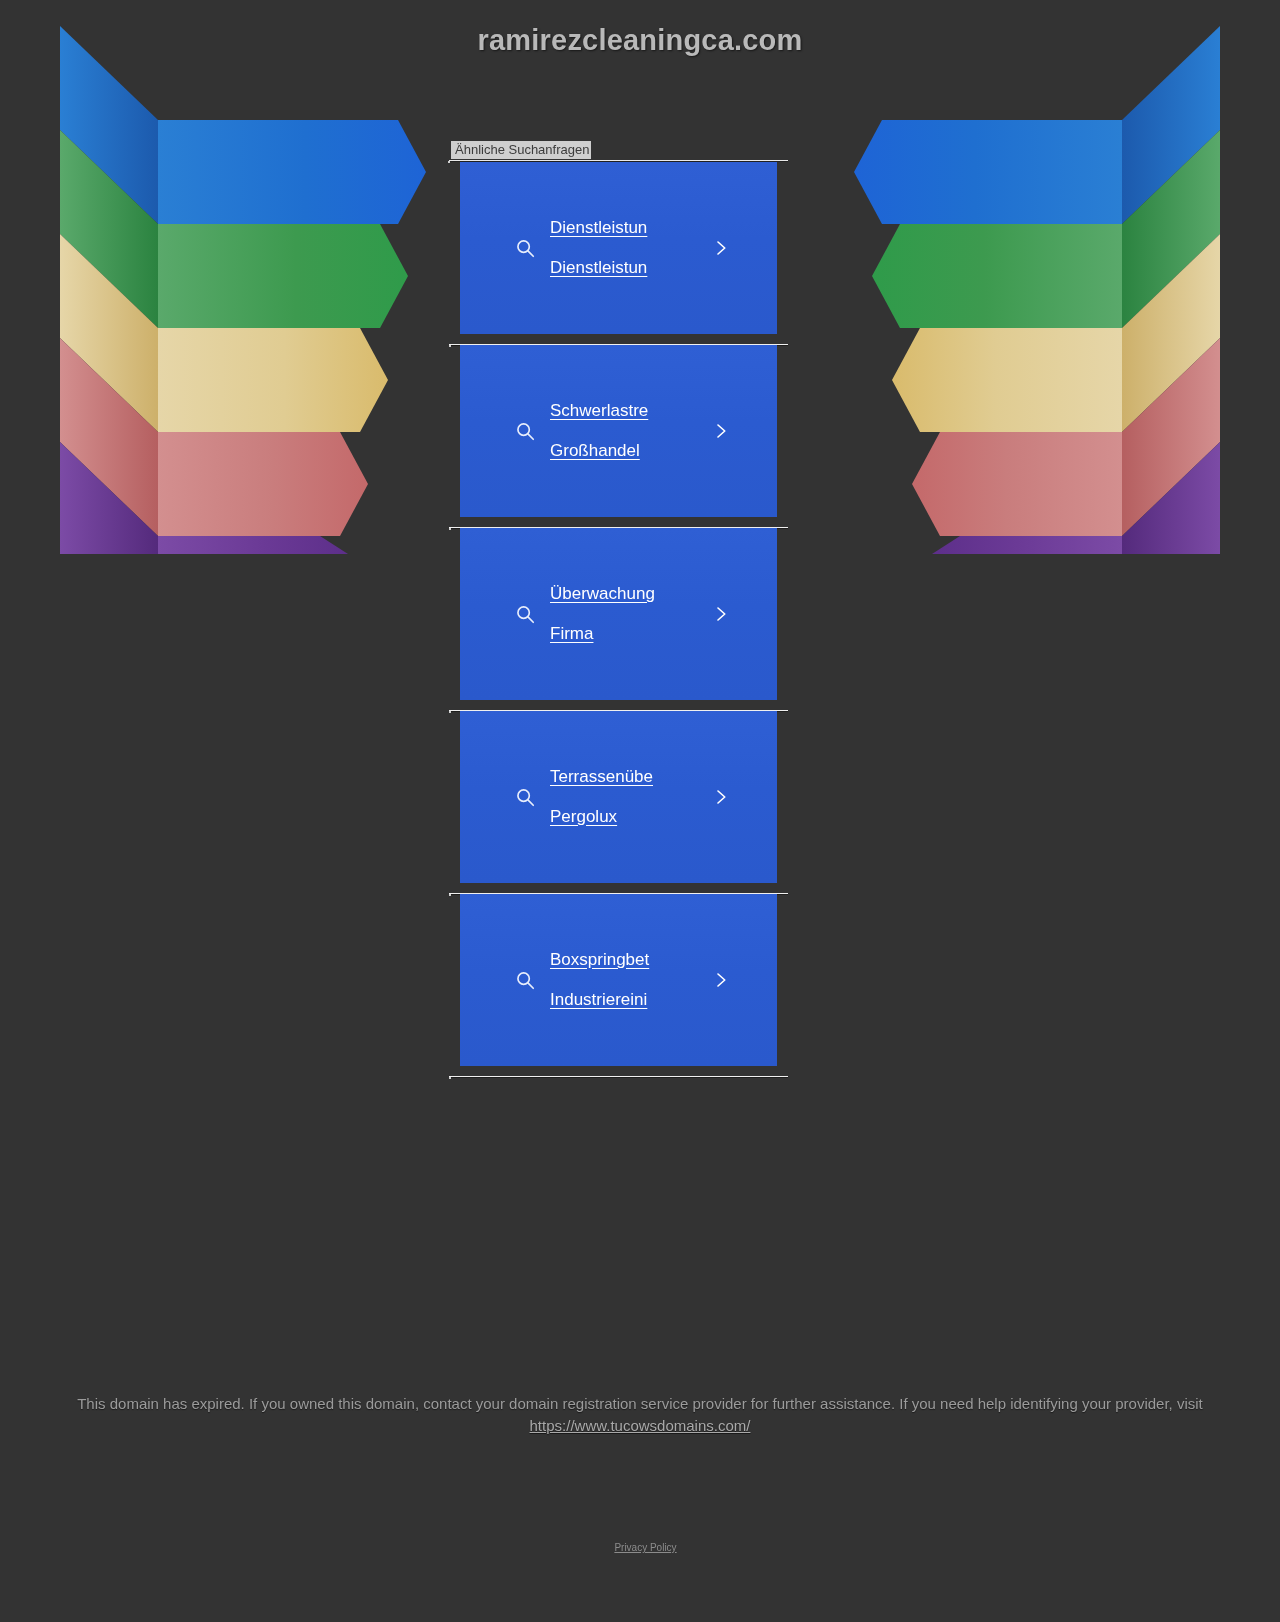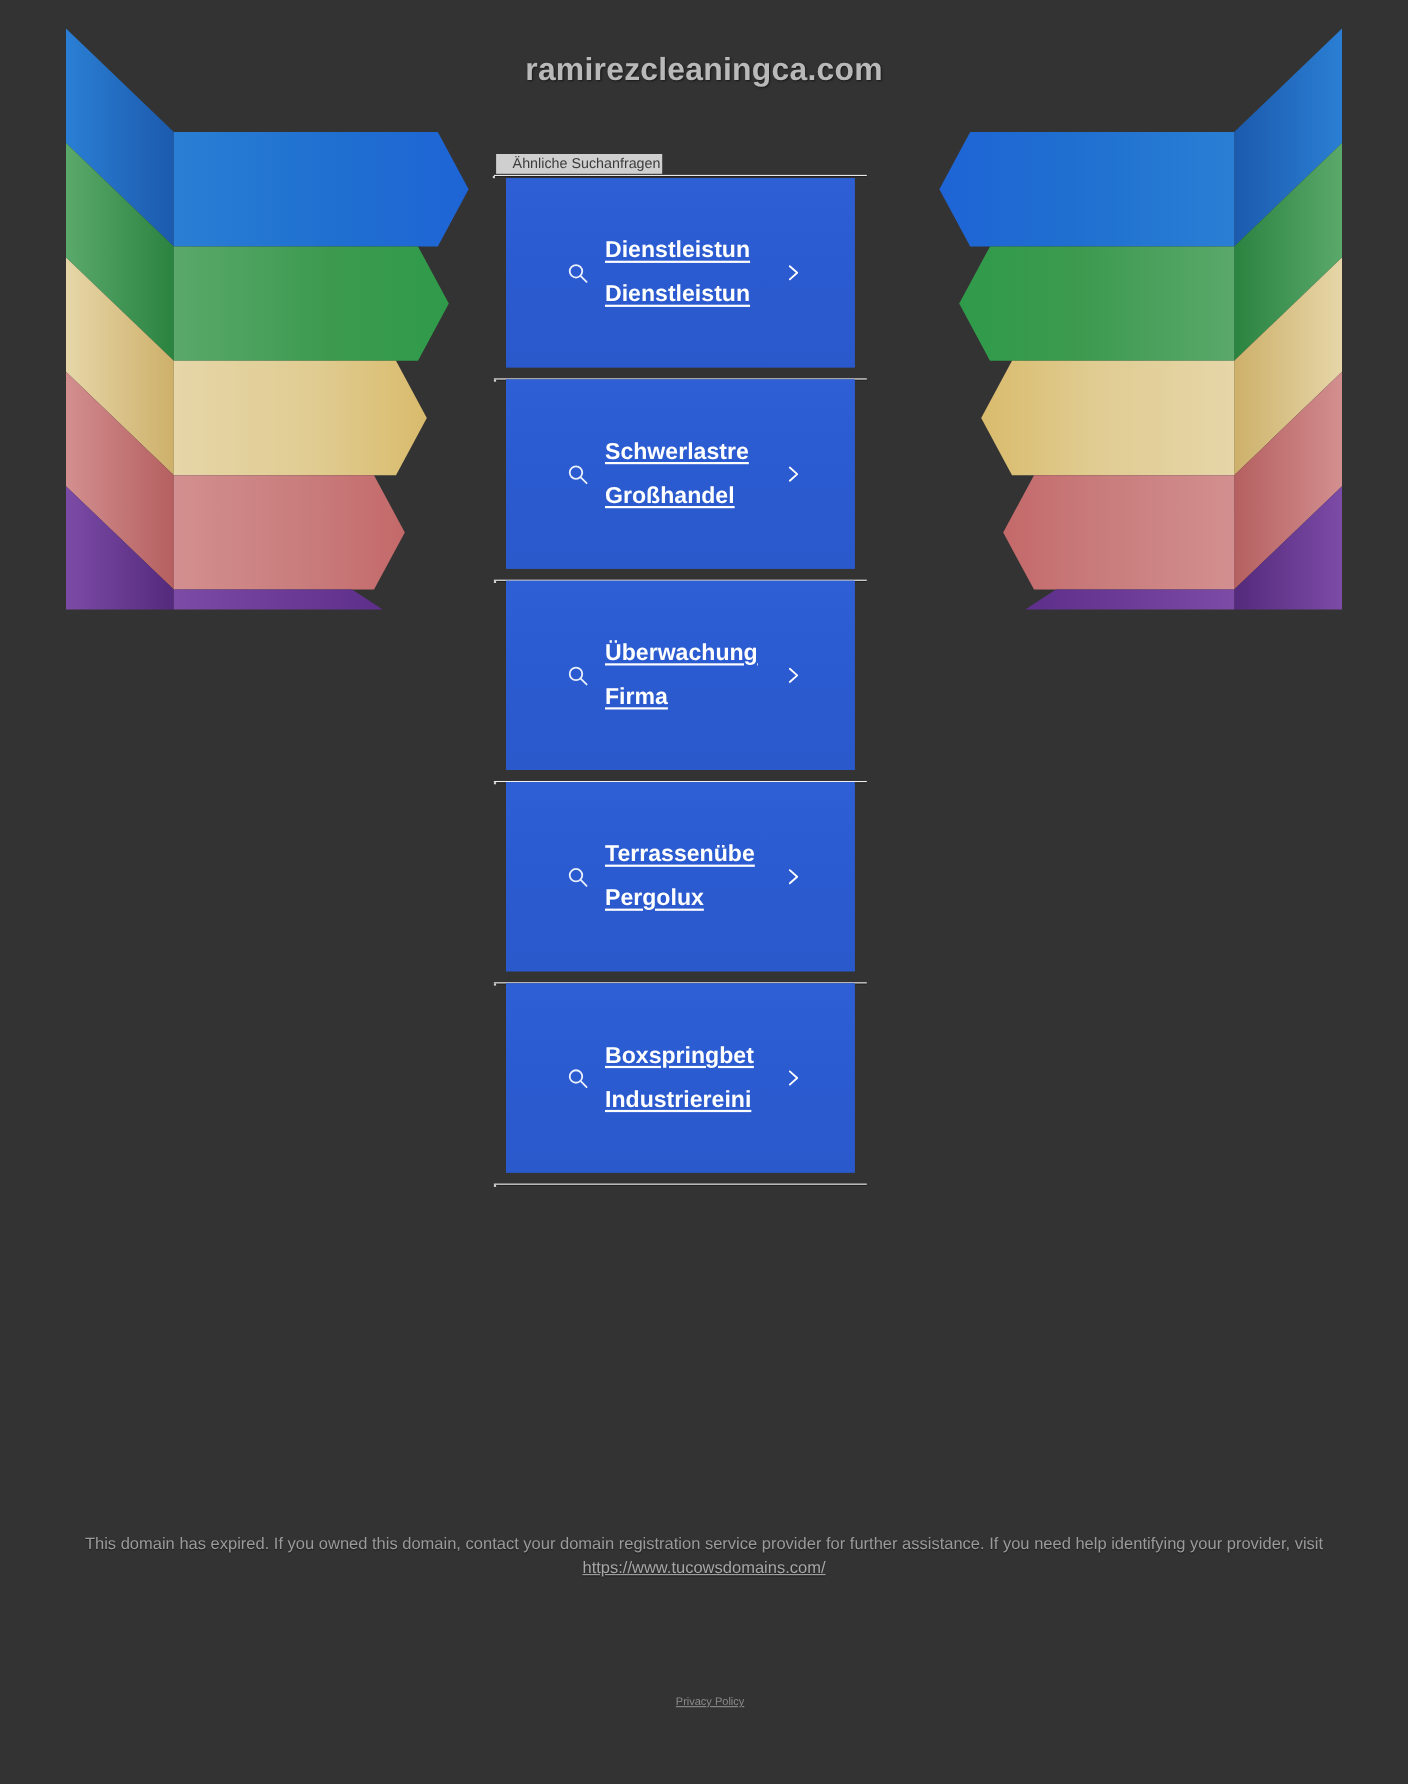--- a/index.html
+++ b/index.html
@@ -21,21 +21,20 @@
     top: 24px;
     left: 0;
     width: 1280px;
     text-align: center;
     font-size: 29px;
     font-weight: bold;
     color: #b9b9b9;
     letter-spacing: 0.2px;
     text-shadow: 1px 1px 2px rgba(0,0,0,0.55);
     z-index: 5;
-    margin-top: 24px;
   }
 
   
   .ribbon {
     position: absolute;
     top: 24px;
     width: 370px;
     height: 532px;
     z-index: 1;
     pointer-events: none;
@@ -55,21 +54,21 @@
   .section-label-wrap {
     position: relative;
     height: 22px;
   }
   .section-label {
     display: inline-block;
     font-size: 13px;
     line-height: 15px;
     color: #3c3c3c;
     background: #cfcfcf;
-    padding: 1px 2px 2px 15px;
+    padding: 1px 2px 2px 4px;
     margin-left: 3px;
     white-space: nowrap;
   }
   .top-rule {
     height: 0;
     border-top: 1px solid #e9e9e9;
     margin-top: 1px;
     margin-left: 1px;
     box-shadow: 0 1px 0 rgba(0,0,0,0.35);
   }
@@ -117,22 +116,22 @@
     color: #e8eefc;
   }
   .result-text {
     flex: 0 0 auto;
     width: 148px;
     overflow: hidden;
     white-space: nowrap;
   }
   .result-line {
     display: block;
-    font-size: 21px;
-    font-weight: bold;
+    font-size: 17px;
+    font-weight: normal;
     line-height: 40px;
     color: #ffffff;
     text-decoration: underline;
     text-underline-offset: 3px;
     white-space: nowrap;
     overflow: visible;
   }
   .chevron-icon {
     flex: 0 0 auto;
     width: 18px;

